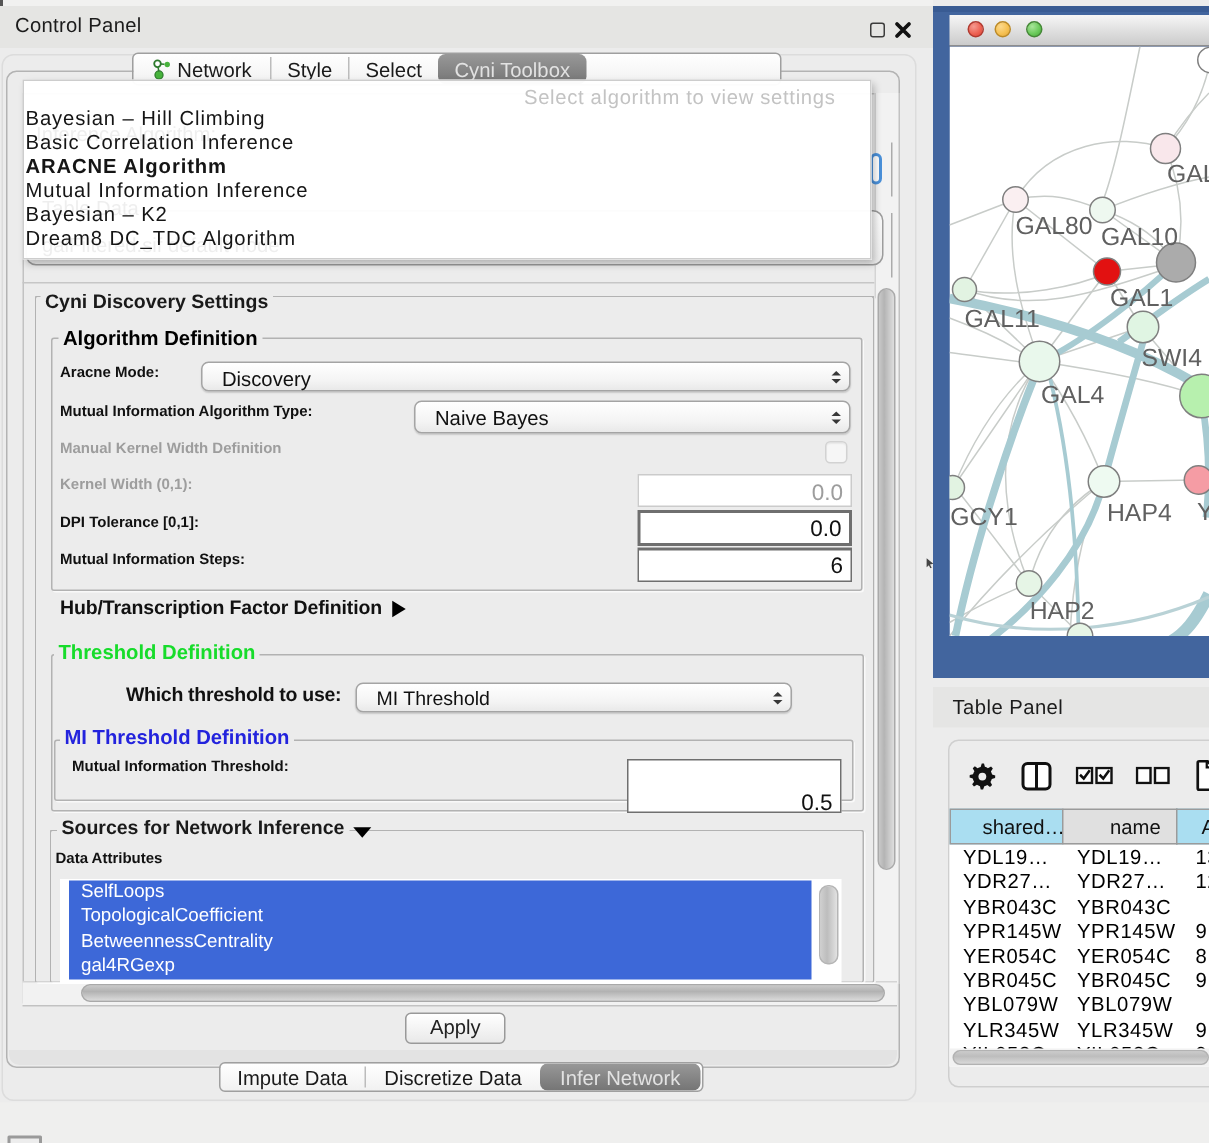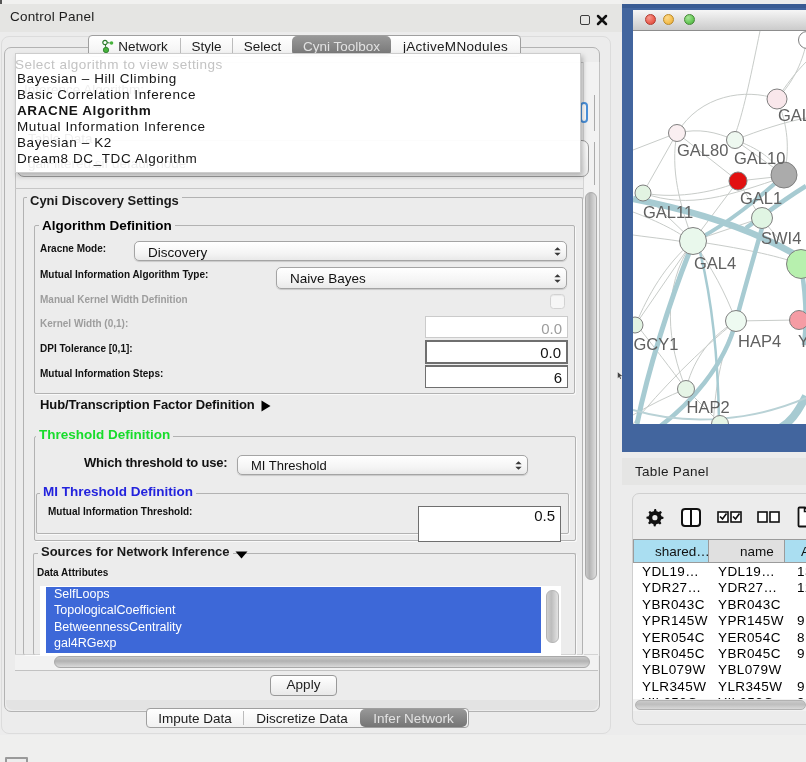--- a/index.html
+++ b/index.html
@@ -44,21 +44,20 @@
         <circle cx="4" cy="3.5" r="2.2" fill="#fff" stroke="#2c7a2c" stroke-width="1.2"></circle>
         <circle cx="10.5" cy="4" r="1.8" fill="#47b33c"></circle>
         <circle cx="5" cy="11" r="2.7" fill="#47b33c" stroke="#2c7a2c" stroke-width="0.8"></circle>
         <path d="M4.4 6 L4.9 8.5 M6.2 3.7 L8.6 3.9" stroke="#2c7a2c" stroke-width="1"></path>
       </svg>Network</div>
   <div class="tsep"></div>
   <div class="tab" style="width:51px">Style</div>
   <div class="tsep"></div>
   <div class="tab" style="width:59px">Select</div>
   <div class="tab tabsel" style="width:99px">Cyni Toolbox</div>
-  <div class="tab" style="width:129px;letter-spacing:0.3px">jActiveMNodules</div>
 </div>
 
 <div class="abs" style="left:583px;top:62px;width:15px;height:594px;background:#f2f2f2;border-left:1px solid #d4d4d4;border-right:1px solid #c2c2c2"></div>
 <div class="abs" style="left:584.5px;top:192px;width:12.5px;height:388px;border-radius:7px;background:linear-gradient(90deg,#c9c9c9,#b4b4b4 35%,#dedede);border:1px solid #aaa;box-sizing:border-box"></div>
 
 <div class="abs" style="left:15px;top:654px;width:583px;height:15px;background:#f2f2f2;border-top:1px solid #d4d4d4;border-bottom:1px solid #c2c2c2"></div>
 <div class="abs" style="left:54px;top:655.5px;width:536px;height:12px;border-radius:7px;background:linear-gradient(#c9c9c9,#b2b2b2 40%,#dadada);border:1px solid #a9a9a9;box-sizing:border-box"></div>
 
 <div class="gbox" style="left:23px;top:197px;width:558px;height:457px;border-bottom:none"></div>
 <div class="gtitle" style="left:27px;top:193px;color:#1a1a1a;font-size:13px;font-weight:bold">Cyni Discovery Settings</div>
@@ -99,21 +98,21 @@
 <div class="combo" style="left:237px;top:455px;width:289px;height:18px">
     <span class="ctext" style="left:13px;font-size:13px;top:2px">MI Threshold</span>
 <svg class="spin" style="right:5.5px;top:4px" viewBox="0 0 10 13">
       <path d="M0.5 4.8 L5 0.5 L9.5 4.8 Z" fill="#383838"></path>
       <path d="M0.5 8.2 L5 12.5 L9.5 8.2 Z" fill="#383838"></path>
     </svg>
   </div>
 <div class="gbox" style="left:36px;top:493px;width:531px;height:39px"></div>
 <div class="gtitle" style="left:40px;top:484px;color:#2323dd;font-weight:bold">MI Threshold Definition</div>
 <div class="lbl" style="left:48px;top:506px">Mutual Information Threshold:</div>
-<div class="field" style="left:418px;top:506px;width:143px;height:36px;border:1px solid #6f6f6f;padding-top:0">0.5</div>
+<div class="field" style="left:418px;top:506px;width:143px;height:36px;border:1px solid #6f6f6f;padding-top:20px">0.5</div>
 
 <div class="gbox" style="left:33px;top:553px;width:541px;height:101px;border-bottom:none"></div>
 <div class="gtitle" style="left:38px;top:544px;color:#1a1a1a;font-size:13px;font-weight:bold">Sources for Network Inference</div>
 <svg class="abs" style="left:235px;top:551px" width="13" height="8" viewBox="0 0 13 8">
     <path d="M0.5 0.5 L12.5 0.5 L6.5 7.5 Z" fill="#000"></path>
   </svg>
 <div class="lbl" style="left:37px;top:566.5px">Data Attributes</div>
 <div class="abs" style="left:40px;top:586px;width:521px;height:70px;background:#fff"></div>
 <div class="abs" style="left:45.5px;top:586.5px;width:495px;height:66.5px;background:#3d68d8"></div>
 <div class="abs" style="left:54px;top:585.5px;font-size:12.5px;color:#fff;line-height:16.5px">SelfLoops<br>TopologicalCoefficient<br>BetweennessCentrality<br>gal4RGexp</div>
@@ -131,21 +130,21 @@
 
 <div class="abs" style="left:17px;top:140px;width:570px;height:35px;border:1px solid #9c9c9c;border-radius:7px;background:linear-gradient(#fafafa,#ededed)"></div>
 <div class="abs" style="left:594px;top:95px;width:1px;height:36px;background:#ababab"></div>
 <div class="abs" style="left:594px;top:142px;width:1px;height:43px;background:#ababab"></div>
 <div class="abs" style="left:580px;top:102px;width:4px;height:17px;border:2.5px solid #4a90d9;border-radius:5px;background:#fdfdfd"></div>
 
 <div class="abs" style="left:15px;top:53px;width:564px;height:118px;background:rgba(255,255,255,0.97);border:1px solid #cdcdcd;box-shadow:2px 3px 5px rgba(0,0,0,0.25)"></div>
 <div class="ghost" style="left:24px;top:82px">Inference Algorithm:</div>
 <div class="ghost" style="left:28px;top:131px">Table Data</div>
 <div class="ghost" style="left:28px;top:156px">galFiltered.sif default node</div>
-<div class="abs" style="left:15px;top:57px;width:542px;text-align:left;font-size:13.5px;letter-spacing:0.45px;color:#c3c3c3">Select algorithm to view settings</div>
+<div class="abs" style="left:15px;top:57px;width:542px;text-align:right;font-size:13.5px;letter-spacing:0.45px;color:#c3c3c3">Select algorithm to view settings</div>
 <div class="abs" style="left:17px;top:71px;font-size:13.5px;letter-spacing:0.6px;color:#151515;line-height:16px;white-space:nowrap">Bayesian – Hill Climbing<br>Basic Correlation Inference<br><b>ARACNE Algorithm</b><br>Mutual Information Inference<br>Bayesian – K2<br>Dream8 DC_TDC Algorithm</div>
 
 <div class="abs" style="left:622px;top:4px;width:184px;height:448px;background:#42659e"></div>
 <div class="abs" style="left:622px;top:4px;width:184px;height:4px;background:#395b93"></div>
 <div class="abs" style="left:633px;top:10px;width:173px;height:20px;background:linear-gradient(#f6f6f6,#cbcbcb);border-bottom:1px solid #8d8d8d"></div>
 <div class="abs" style="left:645px;top:14px;width:11px;height:11px;border-radius:50%;background:radial-gradient(circle at 35% 30%,#f59a90,#ec5f50 60%,#d5453a);border:1px solid #b03a30;box-sizing:border-box"></div>
 <div class="abs" style="left:663px;top:14px;width:11px;height:11px;border-radius:50%;background:radial-gradient(circle at 35% 30%,#fcd98d,#f5bf4f 60%,#dda33c);border:1px solid #bb8a28;box-sizing:border-box"></div>
 <div class="abs" style="left:684px;top:14px;width:11px;height:11px;border-radius:50%;background:radial-gradient(circle at 35% 30%,#a8e59a,#67c857 60%,#4ba53e);border:1px solid #448736;box-sizing:border-box"></div>
 <svg class="abs" style="left:633px;top:31px" width="173" height="393" viewBox="633 31 173 393">
 <rect x="633" y="31" width="173" height="393" fill="#ffffff"></rect>

